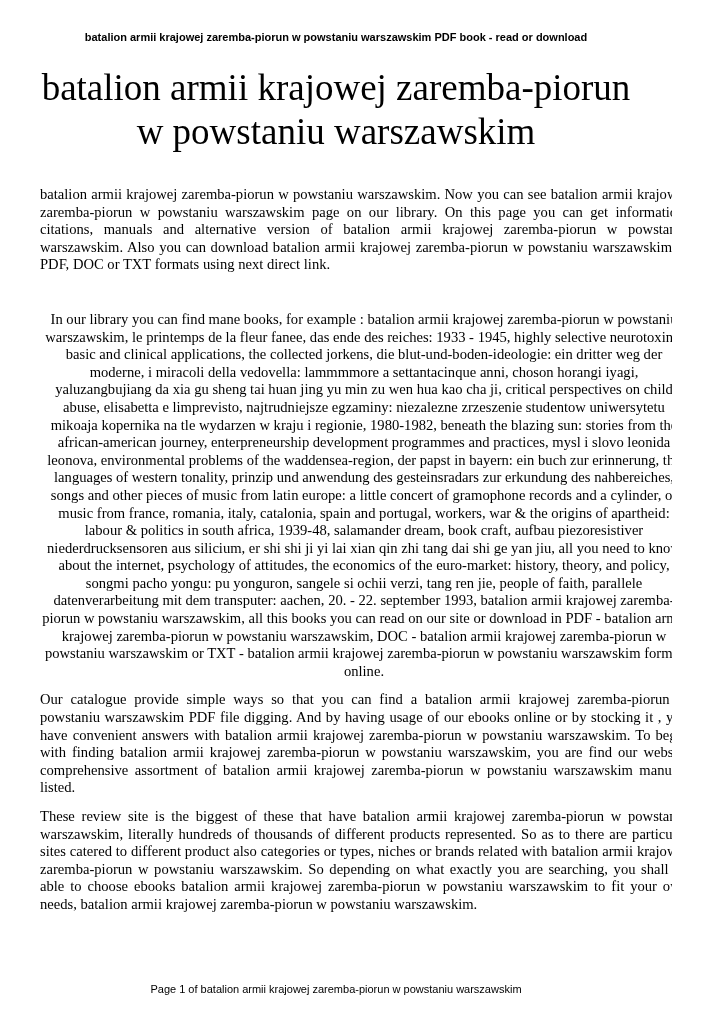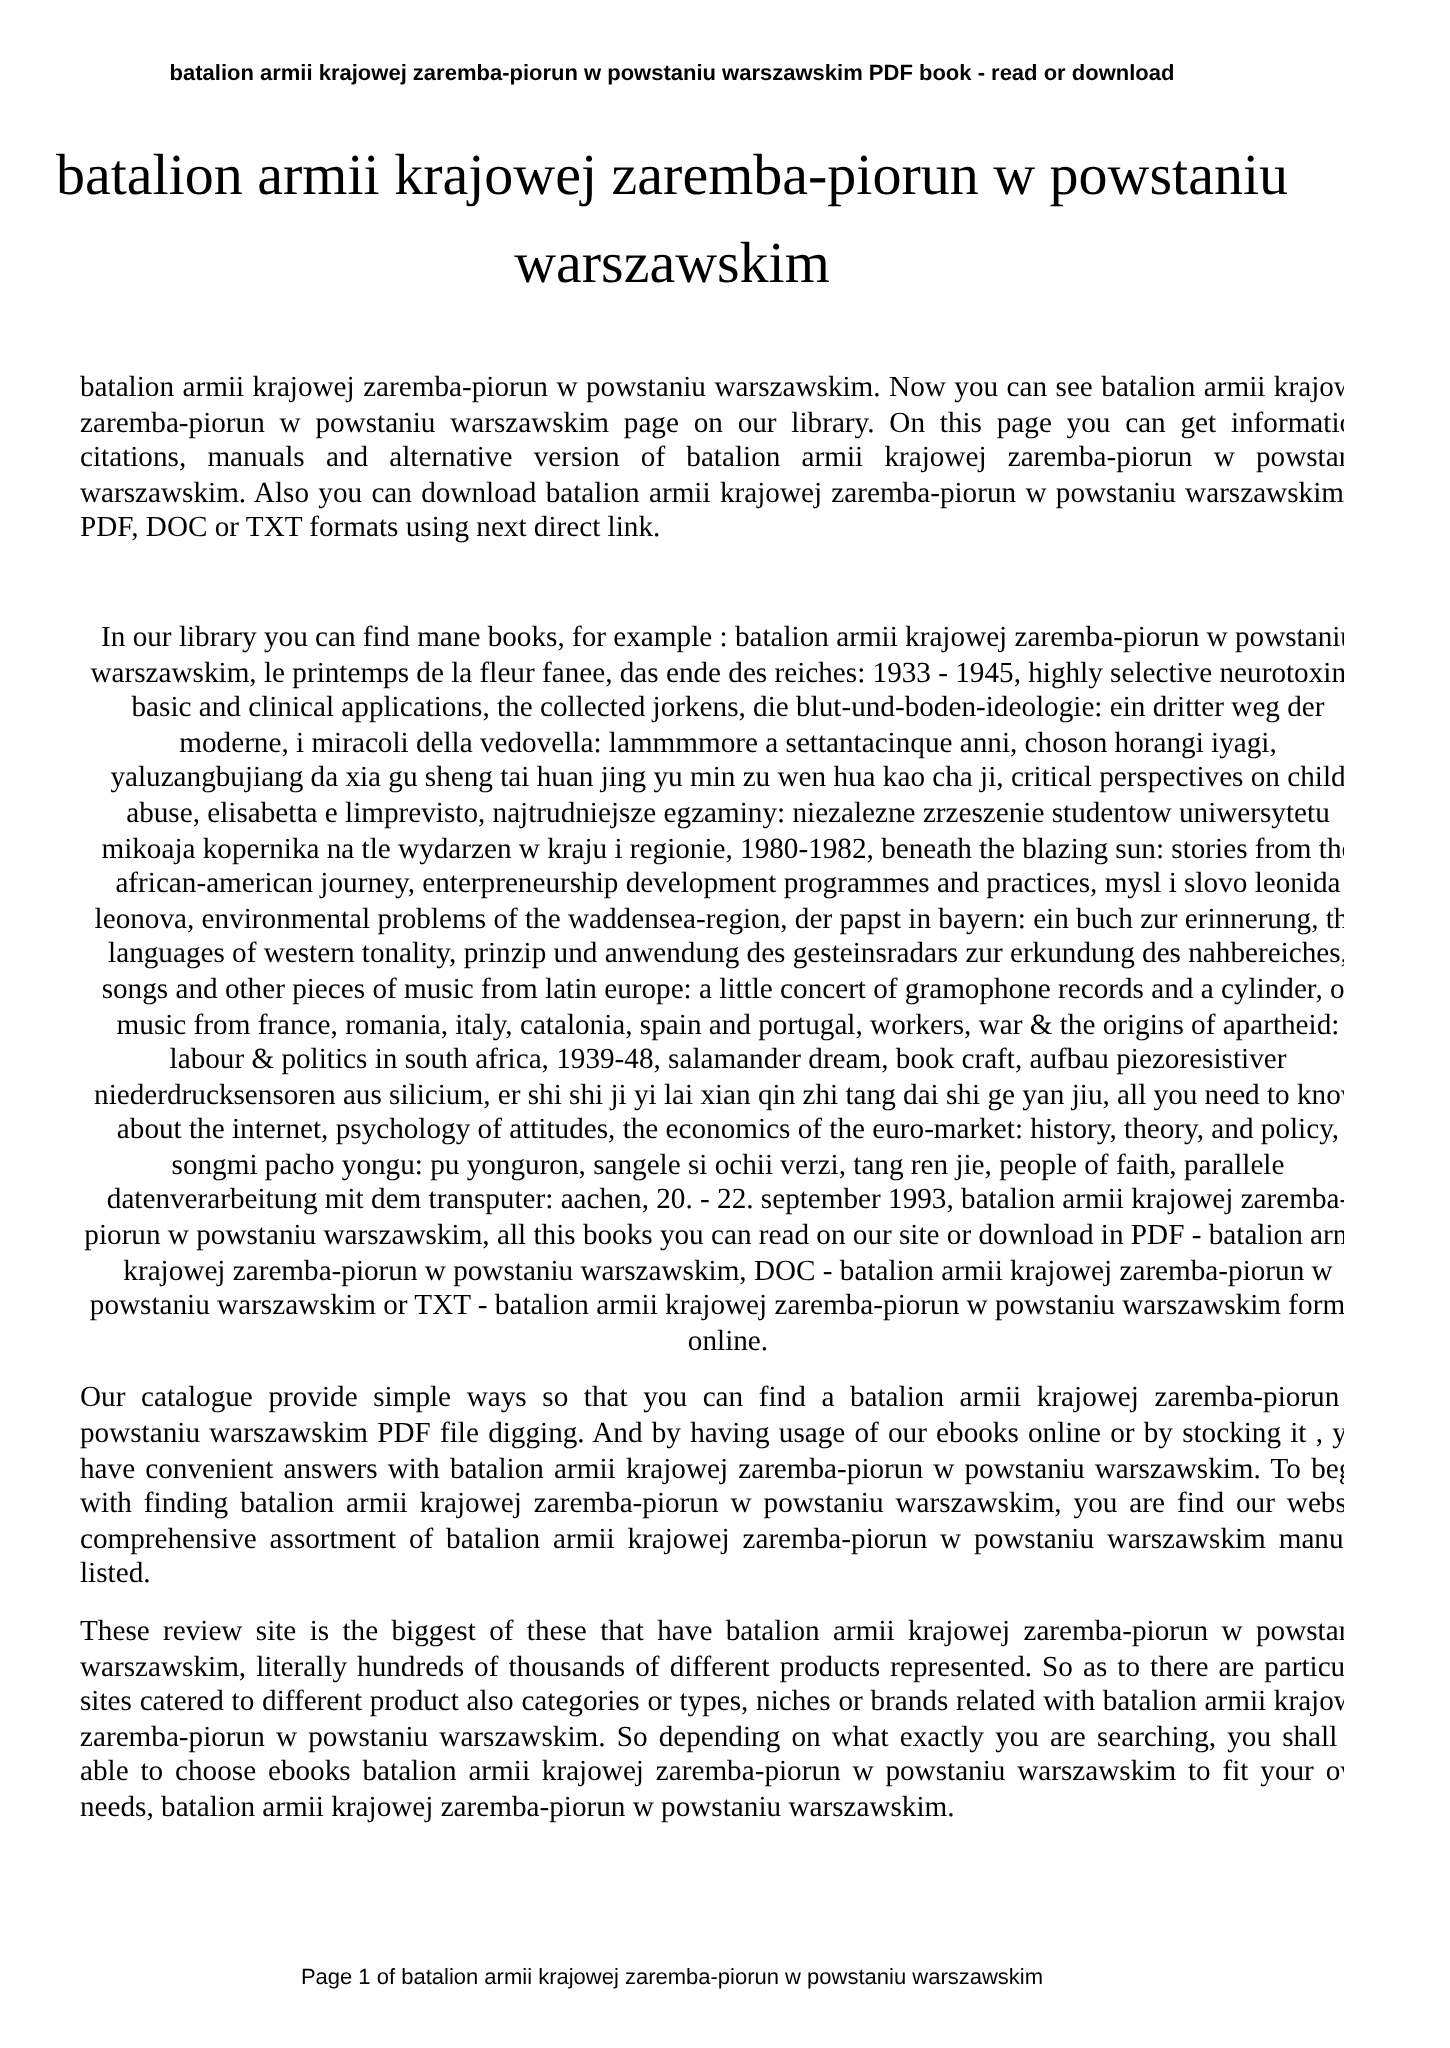--- a/index.html
+++ b/index.html
@@ -28,21 +28,21 @@
   }
   .doc-title {
     position: absolute;
     top: 66px;
     left: 24px;
     right: 24px;
     margin: 0;
     text-align: center;
     font-family: "Liberation Serif", serif;
     font-weight: normal;
-    font-size: 29px;
+    font-size: 37px;
     line-height: 44px;
     color: #000000;
   }
   .doc-body {
     position: absolute;
     top: 186px;
     left: 40px;
     width: 648px;
     font-family: "Liberation Serif", serif;
     font-size: 14.6px;

